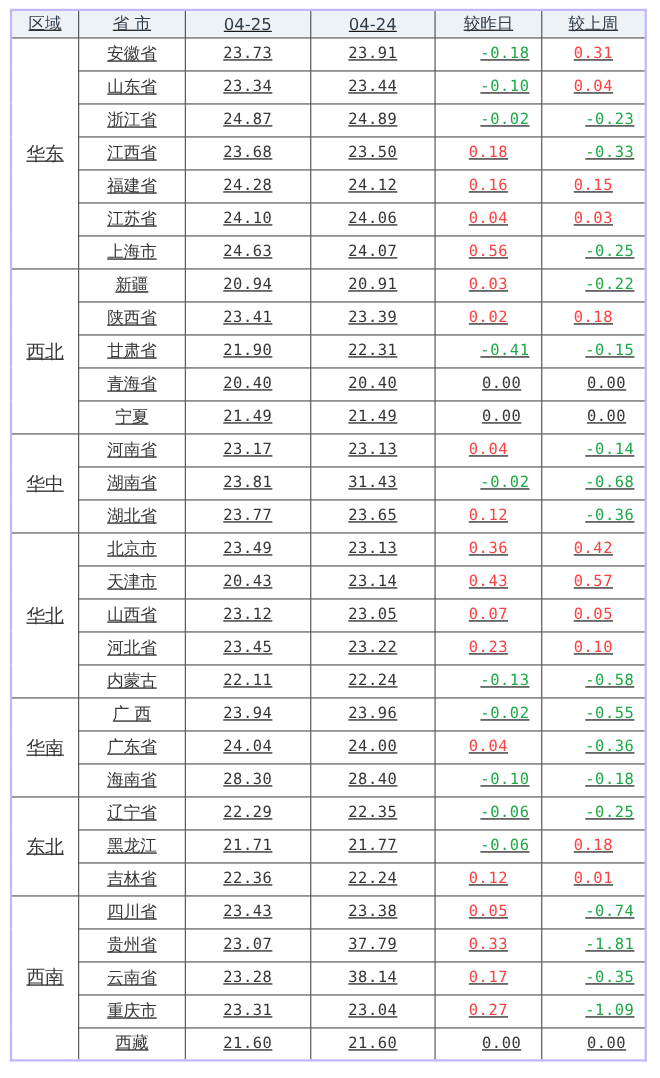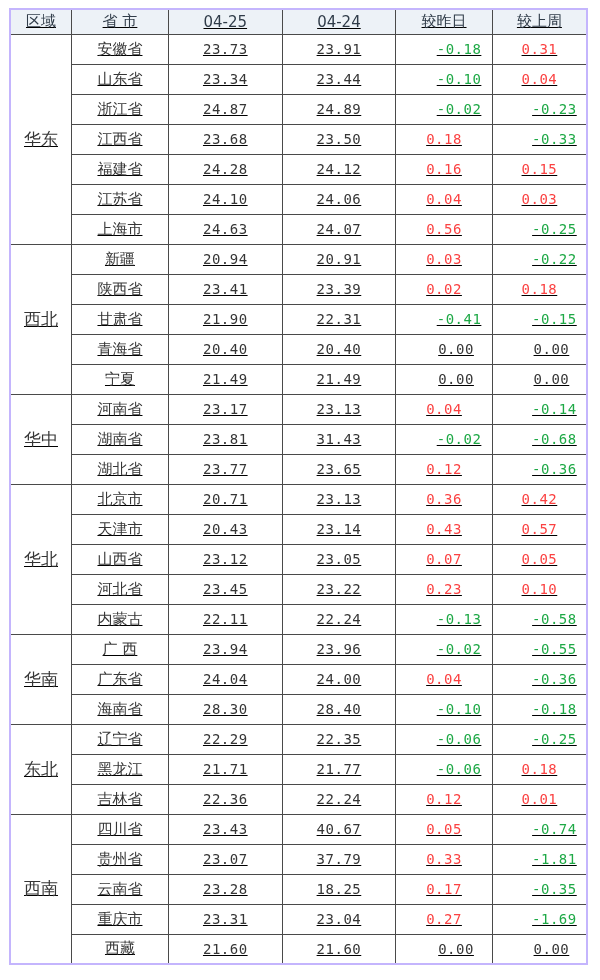--- a/index.html
+++ b/index.html
@@ -182,21 +182,21 @@
         <tr>
           <td>湖北省</td>
           <td class="num">23.77</td>
           <td class="num">23.65</td>
           <td class="num up">0.12</td>
           <td class="num down">-0.36</td>
         </tr>
         <tr>
           <td rowspan="5" class="region">华北</td>
           <td>北京市</td>
-          <td class="num">20.71</td>
+          <td class="num">23.49</td>
           <td class="num">23.13</td>
           <td class="num up">0.36</td>
           <td class="num up">0.42</td>
         </tr>
         <tr>
           <td>天津市</td>
           <td class="num">20.43</td>
           <td class="num">23.14</td>
           <td class="num up">0.43</td>
           <td class="num up">0.57</td>
@@ -263,44 +263,44 @@
           <td>吉林省</td>
           <td class="num">22.36</td>
           <td class="num">22.24</td>
           <td class="num up">0.12</td>
           <td class="num up">0.01</td>
         </tr>
         <tr>
           <td rowspan="5" class="region">西南</td>
           <td>四川省</td>
           <td class="num">23.43</td>
-          <td class="num">40.67</td>
+          <td class="num">23.38</td>
           <td class="num up">0.05</td>
           <td class="num down">-0.74</td>
         </tr>
         <tr>
           <td>贵州省</td>
           <td class="num">23.07</td>
           <td class="num">37.79</td>
           <td class="num up">0.33</td>
           <td class="num down">-1.81</td>
         </tr>
         <tr>
           <td>云南省</td>
           <td class="num">23.28</td>
-          <td class="num">18.25</td>
+          <td class="num">38.14</td>
           <td class="num up">0.17</td>
           <td class="num down">-0.35</td>
         </tr>
         <tr>
           <td>重庆市</td>
           <td class="num">23.31</td>
           <td class="num">23.04</td>
           <td class="num up">0.27</td>
-          <td class="num down">-1.69</td>
+          <td class="num down">-1.09</td>
         </tr>
         <tr>
           <td>西藏</td>
           <td class="num">21.60</td>
           <td class="num">21.60</td>
           <td class="num zero">0.00</td>
           <td class="num zero">0.00</td>
         </tr>
       </tbody>
   </table>

